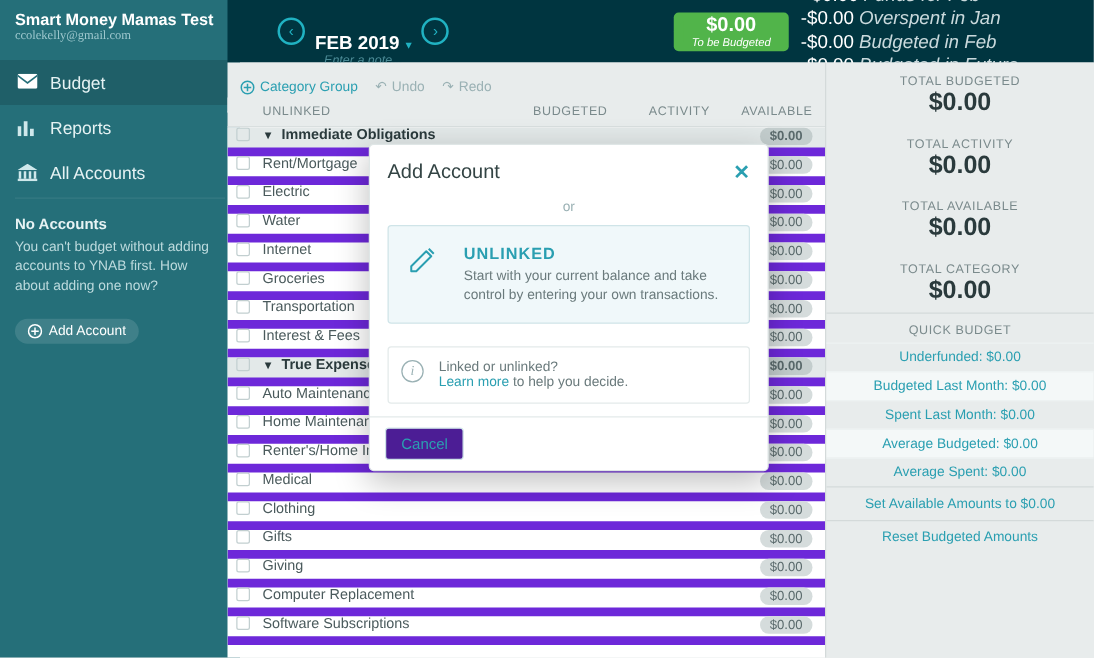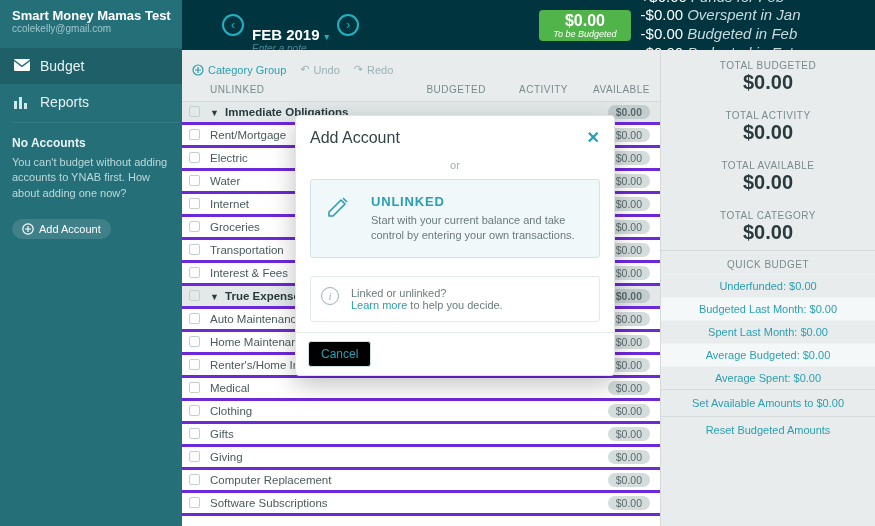--- a/index.html
+++ b/index.html
@@ -2,35 +2,35 @@
 <html><head>
 <meta charset="utf-8">
 <style>
 * { box-sizing: border-box; margin: 0; padding: 0; font-family: Arial, Helvetica, sans-serif; }
 body { width: 875px; height: 526px; overflow: hidden; background: #e8ecec; position: relative; font-size: 12px; color: #333; }
 
 
 .sidebar { position: absolute; left: 0; top: 0; width: 192px; height: 526px; background: #256f79; color: #dfeef0; }
 .brand { padding: 8px 12px 6px; }
 .brand-title { font-size: 13px; font-weight: bold; color: #fff; }
-.brand-sub { font-size: 10px; color: #9ec8ce; }
+.brand-sub { font-size: 10px; color: #9ec8ce; font-family: Liberation Serif, serif; }
 .nav { margin-top: 8px; }
 .nav-item { display: flex; align-items: center; gap: 10px; padding: 10px 14px; font-size: 14px; color: #e5f2f3; cursor: pointer; }
 .nav-item.active { background: #1f5f68; }
 .nav-item .ico { width: 16px; height: 14px; display: inline-block; }
 .nav-sep { height: 1px; background: rgba(255,255,255,0.08); margin: 2px 12px; }
 .no-accounts { padding: 10px 12px; font-size: 11px; color: #bcdadd; line-height: 1.4; }
 .no-accounts h4 { font-size: 12px; color: #e7f3f4; font-weight: bold; margin-bottom: 3px; }
 .add-acct { margin: 8px 12px; display: inline-flex; align-items: center; gap: 5px; background: rgba(255,255,255,0.12); color: #fff; border-radius: 12px; padding: 4px 10px; font-size: 11px; cursor: pointer; }
 
 
 .header { position: absolute; left: 182px; top: 0; right: 0; height: 50px; background: #003540; display: flex; align-items: center; }
 .month-nav { display: flex; align-items: center; gap: 8px; margin-left: 40px; }
 .arrow-btn { width: 22px; height: 22px; border: 2px solid #20b2c2; border-radius: 50%; display: flex; align-items: center; justify-content: center; color: #20b2c2; font-size: 12px; cursor: pointer; }
-.month-label { text-align: left; margin-top: 30px; }
+.month-label { text-align: center; margin-top: 30px; }
 .month-label .m { color: #fff; font-weight: bold; font-size: 15px; }
 .month-label .caret { color: #20b2c2; font-size: 10px; margin-left: 2px; }
 .month-label .note { color: #4a8a95; font-style: italic; font-size: 10px; }
 .tbb-badge { margin-left: 180px; background: #51b44a; color: #fff; border-radius: 4px; padding: 3px 14px 2px; text-align: center; position: relative; }
 .tbb-badge::before { content:""; position:absolute; left:-8px; top:50%; transform:translateY(-50%); border:8px solid transparent; border-right-color:#51b44a; }
 .tbb-badge .amt { font-size: 16px; font-weight: bold; line-height: 1; }
 .tbb-badge .lbl { font-size: 9px; font-style: italic; }
 .tbb-breakdown { margin-left: 10px; color: #c9d9dc; font-size: 15px; line-height: 1.25; }
 .tbb-breakdown .row { display: flex; gap: 4px; }
 .tbb-breakdown .v { color: #fff; min-width: 34px; text-align: right; }
@@ -40,21 +40,21 @@
 .toolbar { position: absolute; left: 182px; top: 50px; right: 215px; height: 40px; background: #e8ecec; border-bottom: 1px solid #d4dada; display: flex; align-items: center; gap: 14px; padding: 0 10px; font-size: 11px; color: #2a9fb1; }
 .toolbar .tb { display: inline-flex; align-items: center; gap: 4px; cursor: pointer; }
 .toolbar .undo, .toolbar .redo { color: #9ab1b4; }
 
 
 .table-head { position: absolute; left: 182px; top: 78px; right: 215px; height: 24px; background: #e8ecec; border-bottom: 1px solid #d4dada; display: flex; align-items: center; font-size: 10px; letter-spacing: 0.5px; color: #7a8a8c; }
 .table-head .chk { width: 24px; text-align: center; }
 .table-head .cat { flex: 1; padding-left: 4px; }
 .table-head .b, .table-head .a, .table-head .av { width: 82px; text-align: right; padding-right: 10px; }
 .table-body { position: absolute; left: 182px; top: 102px; right: 215px; bottom: 0; overflow-y: auto; background: #fff; }
-.trow { display: flex; align-items: center; height: 23px; border-bottom: 3px solid #6d28d9; font-size: 11.5px; color: #4a5a5c; }
+.trow { display: flex; align-items: flex-start; height: 23px; border-bottom: 7px solid #6d28d9; font-size: 11.5px; color: #4a5a5c; }
 .trow .chk { width: 24px; text-align: center; }
 .trow .chkbox { width: 11px; height: 11px; border: 1px solid #c2cfd0; border-radius: 2px; display: inline-block; }
 .trow .cat { flex: 1; padding-left: 4px; white-space: nowrap; overflow: hidden; text-overflow: ellipsis; }
 .trow .b, .trow .a { width: 82px; text-align: right; padding-right: 10px; color: #8a9a9c; }
 .trow .av { width: 82px; text-align: right; padding-right: 10px; }
 .trow .pill { display: inline-block; background: #d5dcdc; color: #5a6a6c; border-radius: 10px; padding: 1px 8px; font-size: 10.5px; }
 .trow.group { background: #e3e9e9; font-weight: bold; color: #2a3a3c; }
 .trow.group .caret2 { color: #2a3a3c; font-size: 9px; margin-right: 3px; }
 .trow.group .pill { background: #c3cdcd; }
 
@@ -78,21 +78,21 @@
 .opt-card { border: 1px solid #cfe4e8; background: #f0f8fa; border-radius: 3px; padding: 14px 14px 14px 60px; position: relative; cursor: pointer; margin-bottom: 8px; }
 .opt-card .oico { position: absolute; left: 14px; top: 14px; color: #2a9fb1; }
 .opt-card h3 { font-size: 13px; font-weight: bold; letter-spacing: 0.8px; color: #2a9fb1; margin-bottom: 4px; }
 .opt-card p { font-size: 11px; color: #6a7a7c; line-height: 1.35; }
 .opt-card p .sm { font-size: 9.5px; }
 .or-sep { text-align: center; color: #9ab1b4; font-size: 11px; padding: 2px 0 8px; }
 .info-row { border: 1px solid #e3eaea; border-radius: 3px; padding: 10px 10px 10px 40px; position: relative; font-size: 11px; color: #6a7a7c; }
 .info-row .iico { position: absolute; left: 10px; top: 10px; width: 18px; height: 18px; border: 1.5px solid #9ab1b4; border-radius: 50%; color: #9ab1b4; font-size: 11px; font-style: italic; display: flex; align-items: center; justify-content: center; font-family: serif; }
 .info-row a { color: #2a9fb1; text-decoration: none; }
 .modal-foot { border-top: 1px solid #e3eaea; padding: 8px 12px; }
-.btn-cancel { border: 1px solid #cfe4e8; background: #000000; color: #2a9fb1; border-radius: 3px; padding: 5px 12px; font-size: 12px; cursor: pointer; }
+.btn-cancel { border: 1px solid #cfe4e8; background: #4c1d95; color: #2a9fb1; border-radius: 3px; padding: 5px 12px; font-size: 12px; cursor: pointer; }
 
 
 .table-body::-webkit-scrollbar { width: 8px; }
 .table-body::-webkit-scrollbar-thumb { background: #b3c0c1; border-radius: 4px; }
 
 svg { display: block; }
 </style>
 </head>
 <body>
 
@@ -113,20 +113,33 @@
     </div>
     <div class="nav-item">
       <span class="ico">
         <svg viewBox="0 0 16 14" width="16" height="14">
             <rect x="0" y="6" width="3" height="8" fill="#cfe8eb"></rect>
             <rect x="5" y="2" width="3" height="12" fill="#cfe8eb"></rect>
             <rect x="10" y="8" width="3" height="6" fill="#cfe8eb"></rect>
           </svg>
       </span>
       <span>Reports</span>
+    </div>
+    <div class="nav-item">
+      <span class="ico">
+        <svg viewBox="0 0 16 14" width="16" height="14">
+            <path d="M8 0 L16 5 L0 5 Z" fill="#cfe8eb"></path>
+            <rect x="1" y="6" width="2" height="6" fill="#cfe8eb"></rect>
+            <rect x="5" y="6" width="2" height="6" fill="#cfe8eb"></rect>
+            <rect x="9" y="6" width="2" height="6" fill="#cfe8eb"></rect>
+            <rect x="13" y="6" width="2" height="6" fill="#cfe8eb"></rect>
+            <rect x="0" y="12" width="16" height="2" fill="#cfe8eb"></rect>
+          </svg>
+      </span>
+      <span>All Accounts</span>
     </div>
   </div>
   <div class="nav-sep"></div>
   <div class="no-accounts">
     <h4>No Accounts</h4>
     <div>You can't budget without adding accounts to YNAB first. How about adding one now?</div>
   </div>
   <div class="add-acct">
     <span>
       <svg width="12" height="12" viewBox="0 0 12 12">

